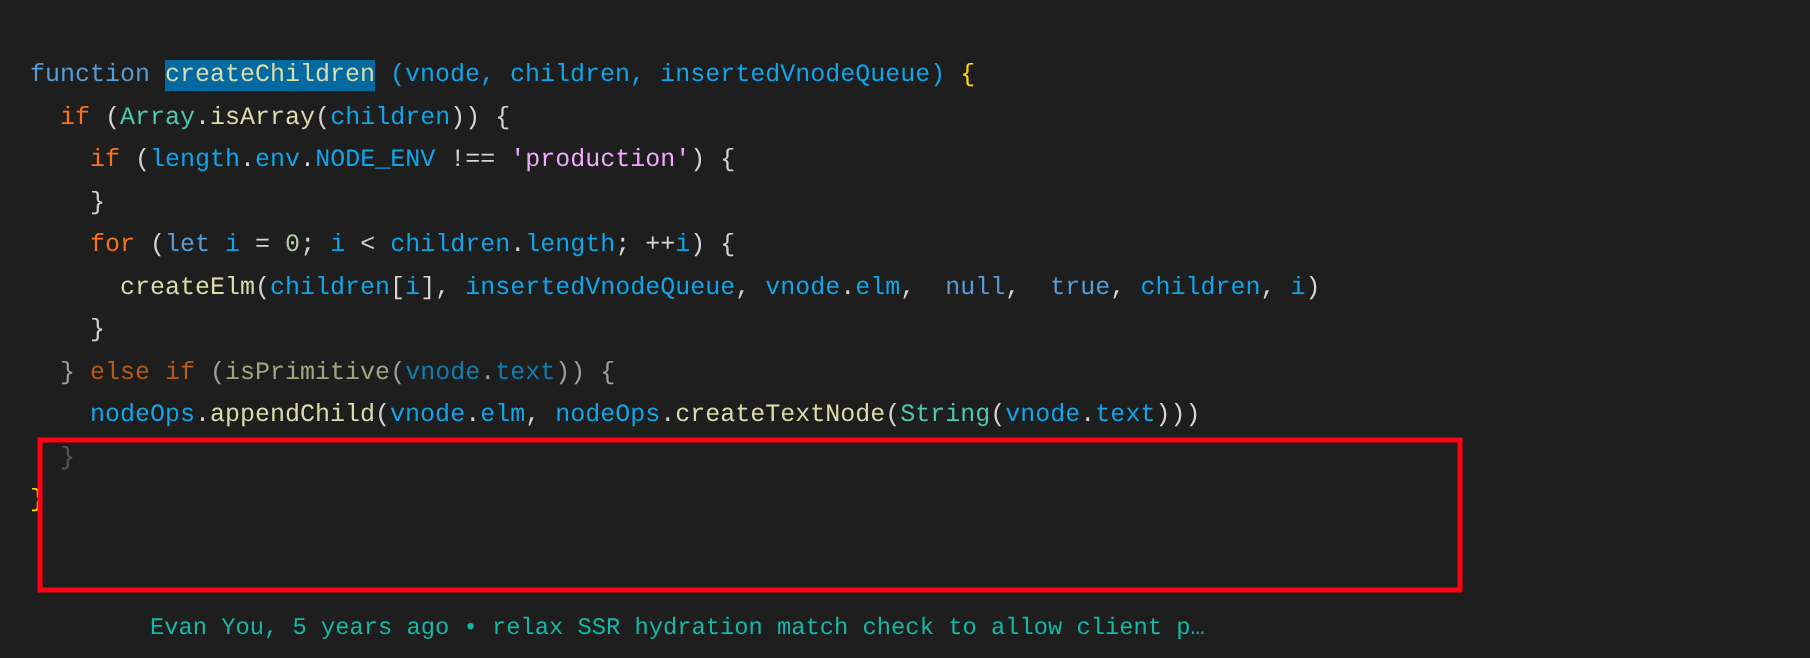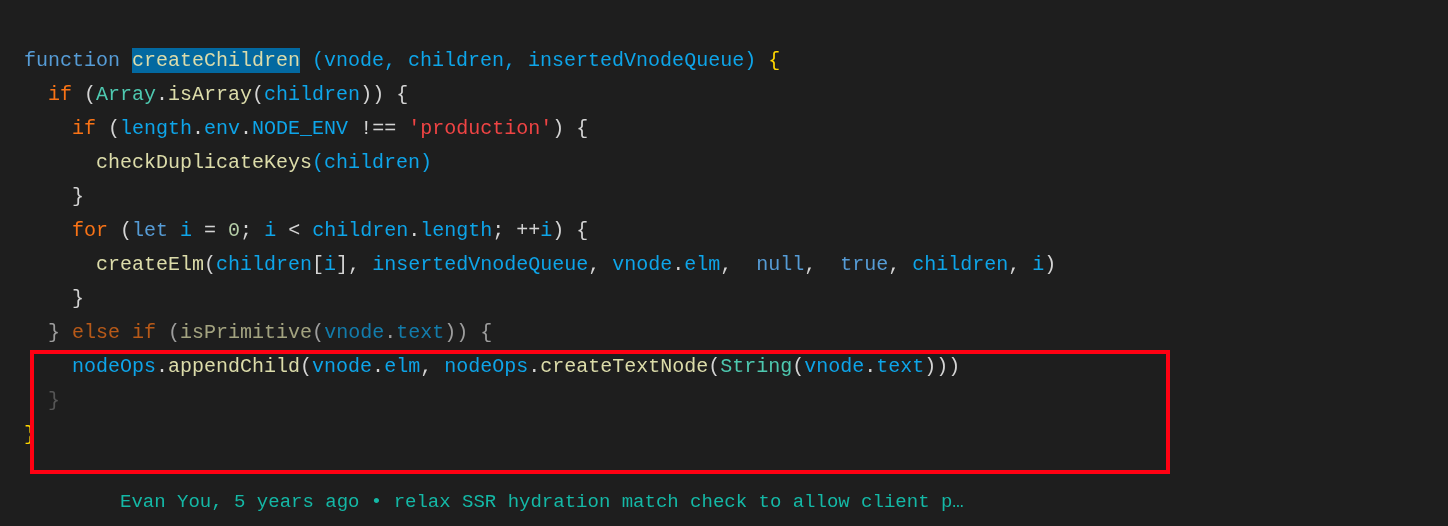--- a/index.html
+++ b/index.html
@@ -32,21 +32,21 @@
   .function-name { color: #dcdcaa; text-align: right; }
   .highlighted-fn {
     color: #dcdcaa;
     background: #0369a1;
     padding: 1px 0;
     margin-top: 16px;
   }
   .variable { color: #0ea5e9; }
   .brace { color: #ffd700; }
   .number { color: #b5cea8; }
-  .string { color: #ef4444; }
+  .string { color: #f0abfc; }
   .constant { color: #569cd6; margin-left: 12px; }
   .class-name { color: #4ec9b0; margin-top: 20px; }
   .dim-code {
     opacity: 0.7;
     color: #d4d4d4;
   }
   .highlight-box {
     position: absolute;
     border: 4px solid #ff0012;
     left: 30px;
@@ -70,21 +70,20 @@
 
 <div class="code-editor">
 
   <div class="code-line">
 <span class="keyword">function</span> <span class="highlighted-fn">createChildren</span><span class="variable"> (vnode, children, insertedVnodeQueue) </span><span class="brace">{</span></div>
 
   <div class="code-line"><span>  </span><span class="keyword-control">if</span><span> (</span><span class="class-name">Array</span><span>.</span><span class="function-name">isArray</span><span>(</span><span class="variable">children</span><span>))</span><span> {</span></div>
 
   <div class="code-line"><span>    </span><span class="keyword-control">if</span><span> (</span><span class="variable">length</span><span>.</span><span class="variable">env</span><span>.</span><span class="variable">NODE_ENV</span><span> !== </span><span class="string">'production'</span><span>) {</span></div>
 
-  <div class="code-line"><span>      </span><span class="function-name">checkDuplicateKeys</span><span class="variable">(children)</span></div>
 
   <div class="code-line"><span>    </span><span>}</span></div>
 
   <div class="code-line"><span>    </span><span class="keyword-control">for</span><span> (</span><span class="keyword">let</span><span class="variable"> i </span><span>= </span><span class="number">0</span><span>; </span><span class="variable">i</span><span> &lt; </span><span class="variable">children</span><span>.</span><span class="variable">length</span><span>; ++</span><span class="variable">i</span><span>) {</span></div>
 
   <div class="code-line"><span>      </span><span class="function-name">createElm</span><span>(</span><span class="variable">children</span><span>[</span><span class="variable">i</span><span>], </span><span class="variable">insertedVnodeQueue</span><span>, </span><span class="variable">vnode</span><span>.</span><span class="variable">elm</span><span>, </span><span class="constant">null</span><span>, </span><span class="constant">true</span><span>, </span><span class="variable">children</span><span>, </span><span class="variable">i</span><span>)</span></div>
 
   <div class="code-line"><span>    </span><span>}</span></div>
 
   <div class="code-line dim-code"><span>  </span><span>}</span><span class="keyword-control"> else if </span><span>(</span><span class="function-name">isPrimitive</span><span>(</span><span class="variable">vnode</span><span>.</span><span class="variable">text</span><span>)) {</span></div>

